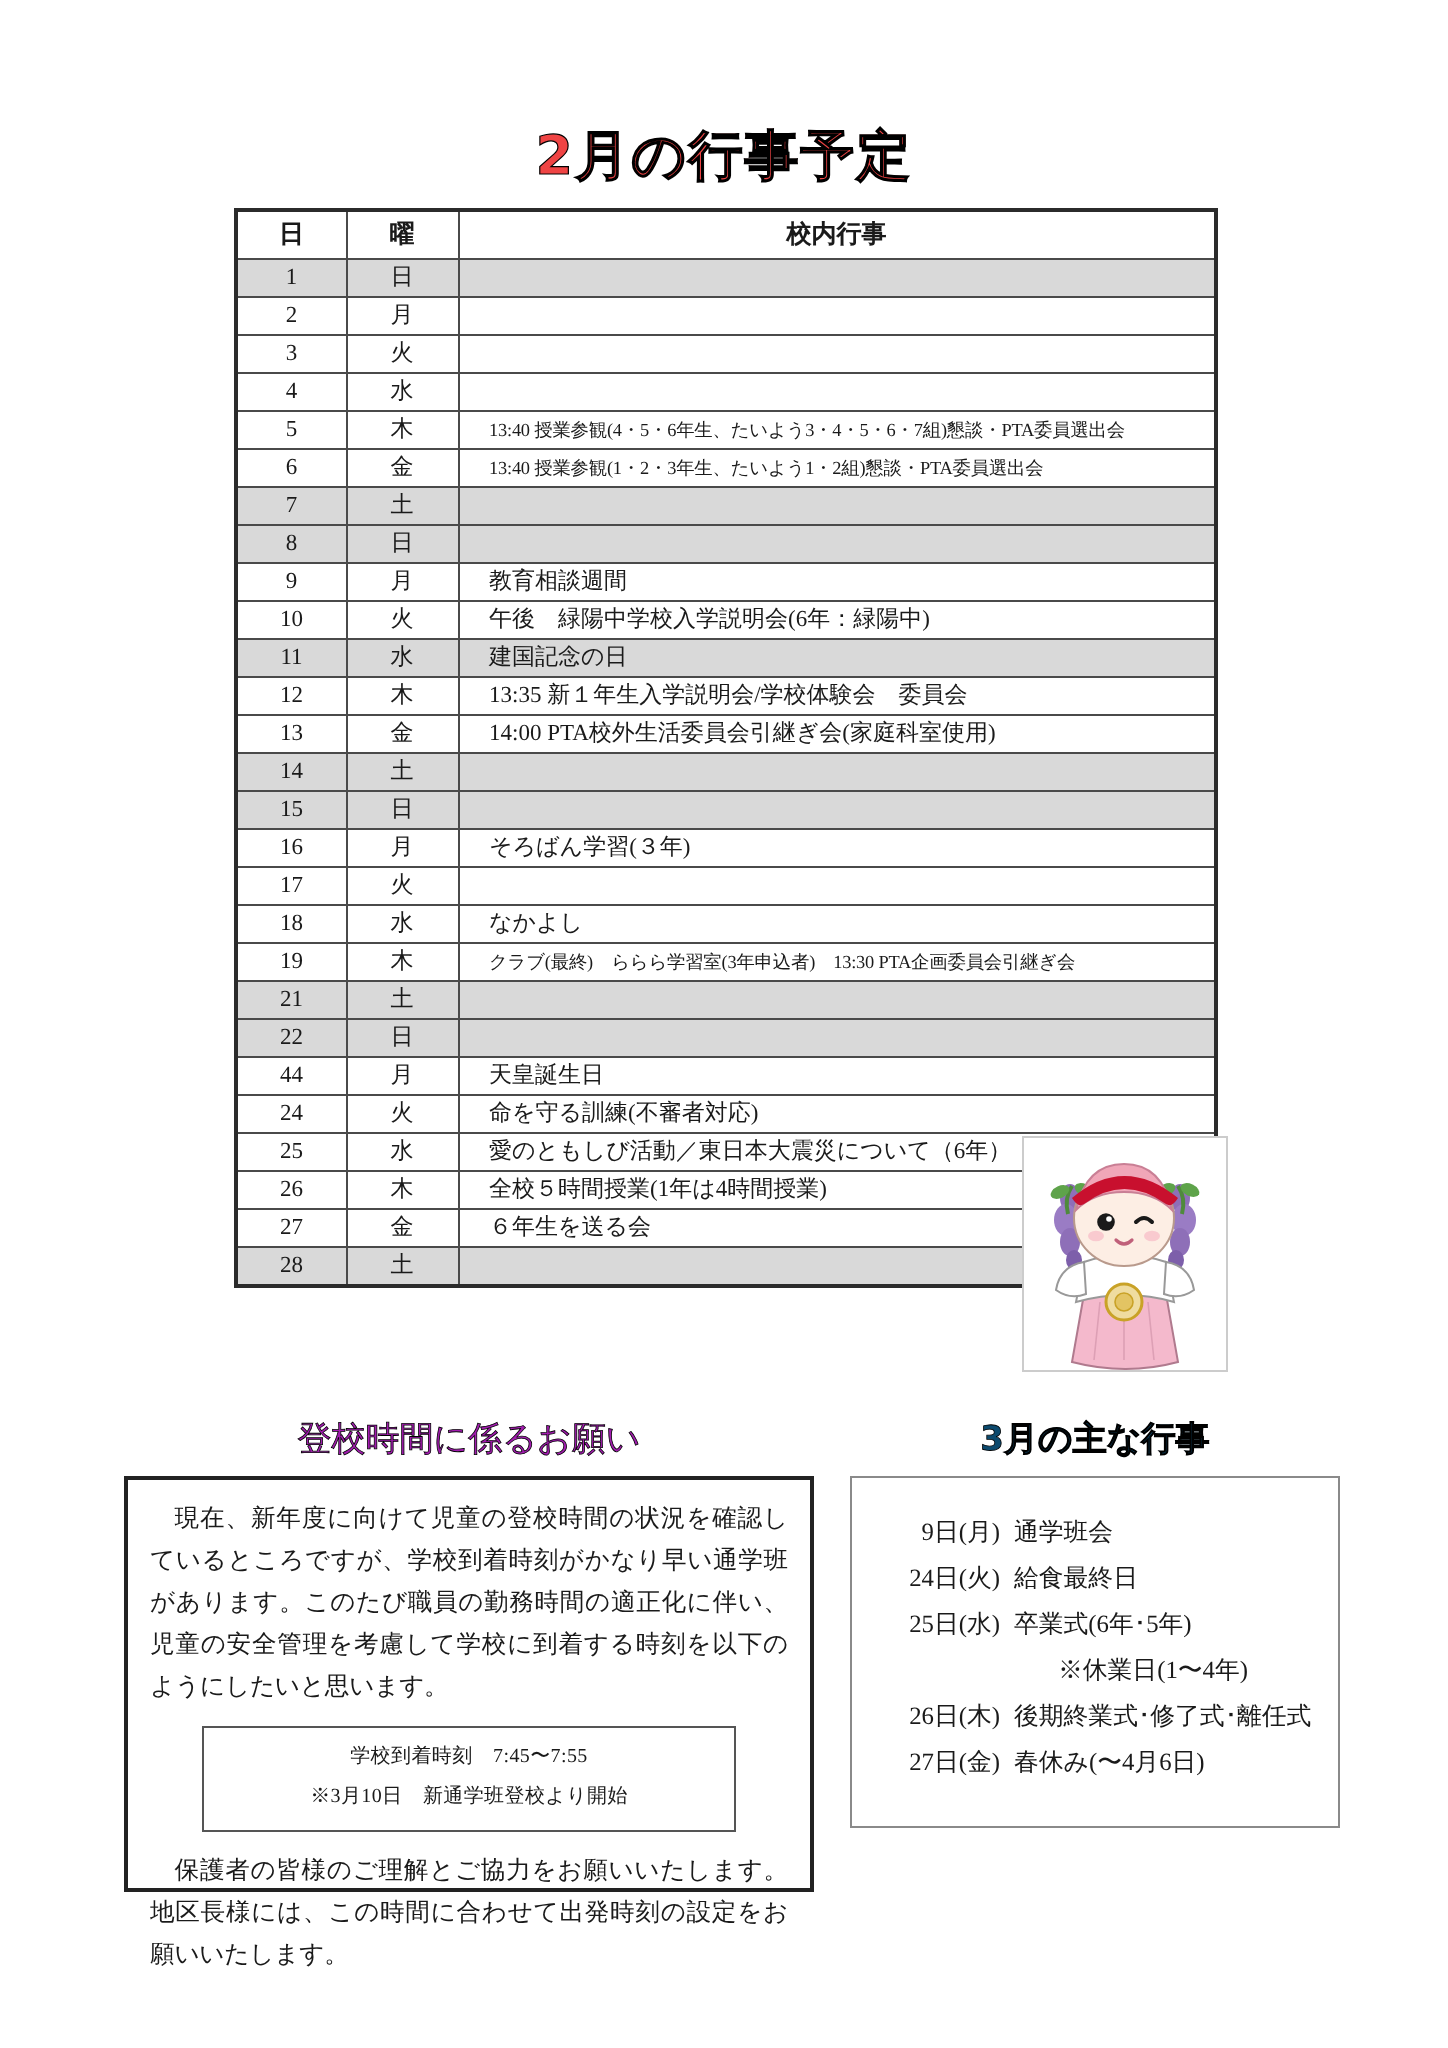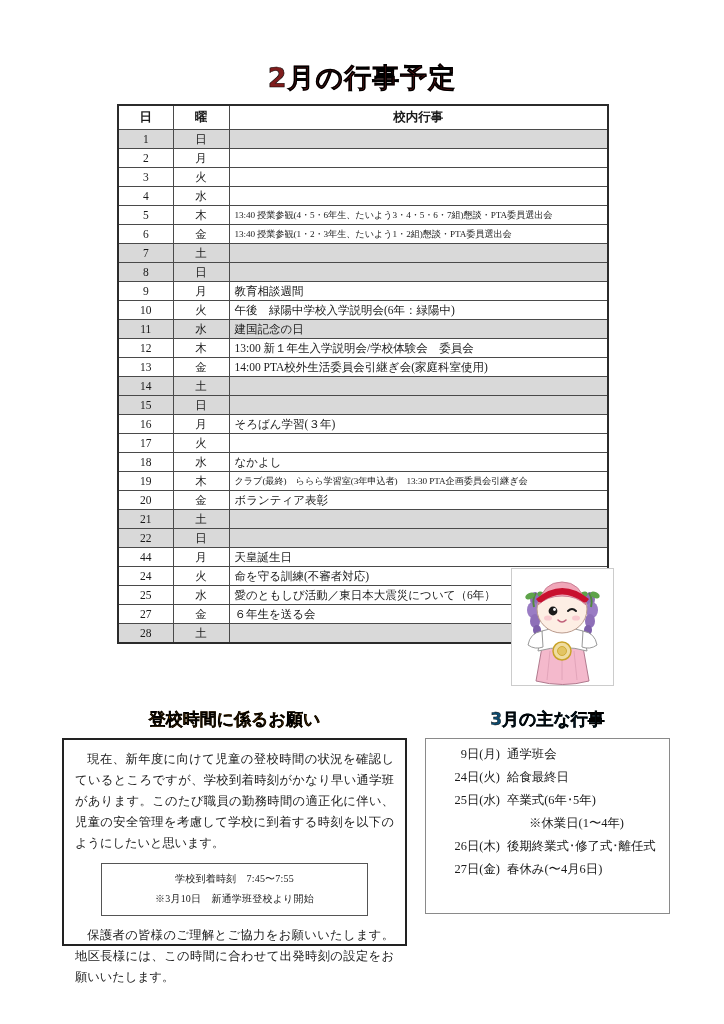--- a/index.html
+++ b/index.html
@@ -18,21 +18,21 @@
   
   #main-title {
     position: absolute;
     left: 0; top: 60px;
     width: 724px;
     text-align: center;
     font-family: "DejaVu Sans", "Liberation Sans", sans-serif;
     font-weight: bold;
     font-size: 27px;
     letter-spacing: 1px;
-    color: #7f1d1d;
+    color: #ef4444;
     -webkit-text-stroke: 0.6px #000;
   }
 
   
   #calendar-wrap {
     position: absolute;
     left: 117px; top: 104px;
     width: 490px;
   }
   table.cal {
@@ -60,21 +60,21 @@
     text-align: center;
     background: #ffffff;
     font-family: "Liberation Sans", "DejaVu Sans", sans-serif;
   }
   table.cal td.day, table.cal td.wday {
     text-align: center;
     font-size: 11.5px;
   }
   table.cal td.ev {
     text-align: left;
-    padding-left: 5px;
+    padding-left: 15px;
     font-size: 11.5px;
     white-space: nowrap;
     overflow: hidden;
   }
   table.cal td.ev.small { font-size: 9.2px; letter-spacing: -0.1px; }
   table.cal tr.weekend td { background: #d9d9d9; }
 
   
   #calendar-wrap { }
   table.cal { border: 2px solid #2b2b2b; }
@@ -90,23 +90,23 @@
   }
   #mascot svg { display: block; }
 
   
   #request-heading {
     position: absolute;
     left: 62px; top: 708px;
     width: 345px;
     text-align: center;
     font-family: "DejaVu Sans", "Liberation Sans", sans-serif;
-    font-weight: bold;
+    font-weight: normal;
     font-size: 17px;
-    color: #a16207;
+    color: #a21caf;
     -webkit-text-stroke: 0.4px #000;
   }
   #request-box {
     position: absolute;
     left: 62px; top: 738px;
     width: 345px; height: 208px;
     border: 2.5px solid #222;
     background: #fff;
     padding: 9px 11px 0 11px;
   }
@@ -149,21 +149,21 @@
     font-size: 17px;
     color: #0c4a6e;
     -webkit-text-stroke: 0.4px #000;
   }
   #march-box {
     position: absolute;
     left: 425px; top: 738px;
     width: 245px; height: 176px;
     border: 1px solid #8a8a8a;
     background: #fff;
-    padding: 4px 0 0 0;
+    padding: 16px 0 0 0;
   }
   #march-box ul {
     list-style: none;
     margin: 0; padding: 0;
   }
   #march-box li {
     font-size: 12.4px;
     line-height: 23px;
     padding-left: 22px;
     white-space: nowrap;
@@ -247,21 +247,21 @@
           <td class="ev">午後　緑陽中学校入学説明会(6年：緑陽中)</td>
         </tr>
         <tr class="weekend">
           <td class="day">11</td>
           <td class="wday">水</td>
           <td class="ev">建国記念の日</td>
         </tr>
         <tr>
           <td class="day">12</td>
           <td class="wday">木</td>
-          <td class="ev">13:00 新１年生入学説明会/学校体験会　委員会</td>
+          <td class="ev">13:35 新１年生入学説明会/学校体験会　委員会</td>
         </tr>
         <tr>
           <td class="day">13</td>
           <td class="wday">金</td>
           <td class="ev">14:00 PTA校外生活委員会引継ぎ会(家庭科室使用)</td>
         </tr>
         <tr class="weekend">
           <td class="day">14</td>
           <td class="wday">土</td>
           <td class="ev"></td>
@@ -284,25 +284,20 @@
         <tr>
           <td class="day">18</td>
           <td class="wday">水</td>
           <td class="ev">なかよし</td>
         </tr>
         <tr>
           <td class="day">19</td>
           <td class="wday">木</td>
           <td class="ev small">クラブ(最終)　ららら学習室(3年申込者)　13:30 PTA企画委員会引継ぎ会</td>
         </tr>
-        <tr>
-          <td class="day">20</td>
-          <td class="wday">金</td>
-          <td class="ev">ボランティア表彰</td>
-        </tr>
         <tr class="weekend">
           <td class="day">21</td>
           <td class="wday">土</td>
           <td class="ev"></td>
         </tr>
         <tr class="weekend">
           <td class="day">22</td>
           <td class="wday">日</td>
           <td class="ev"></td>
         </tr>
@@ -313,20 +308,25 @@
         </tr>
         <tr>
           <td class="day">24</td>
           <td class="wday">火</td>
           <td class="ev">命を守る訓練(不審者対応)</td>
         </tr>
         <tr>
           <td class="day">25</td>
           <td class="wday">水</td>
           <td class="ev">愛のともしび活動／東日本大震災について（6年）</td>
+        </tr>
+        <tr>
+          <td class="day">26</td>
+          <td class="wday">木</td>
+          <td class="ev">全校５時間授業(1年は4時間授業)</td>
         </tr>
         <tr>
           <td class="day">27</td>
           <td class="wday">金</td>
           <td class="ev">６年生を送る会</td>
         </tr>
         <tr class="weekend">
           <td class="day">28</td>
           <td class="wday">土</td>
           <td class="ev"></td>

